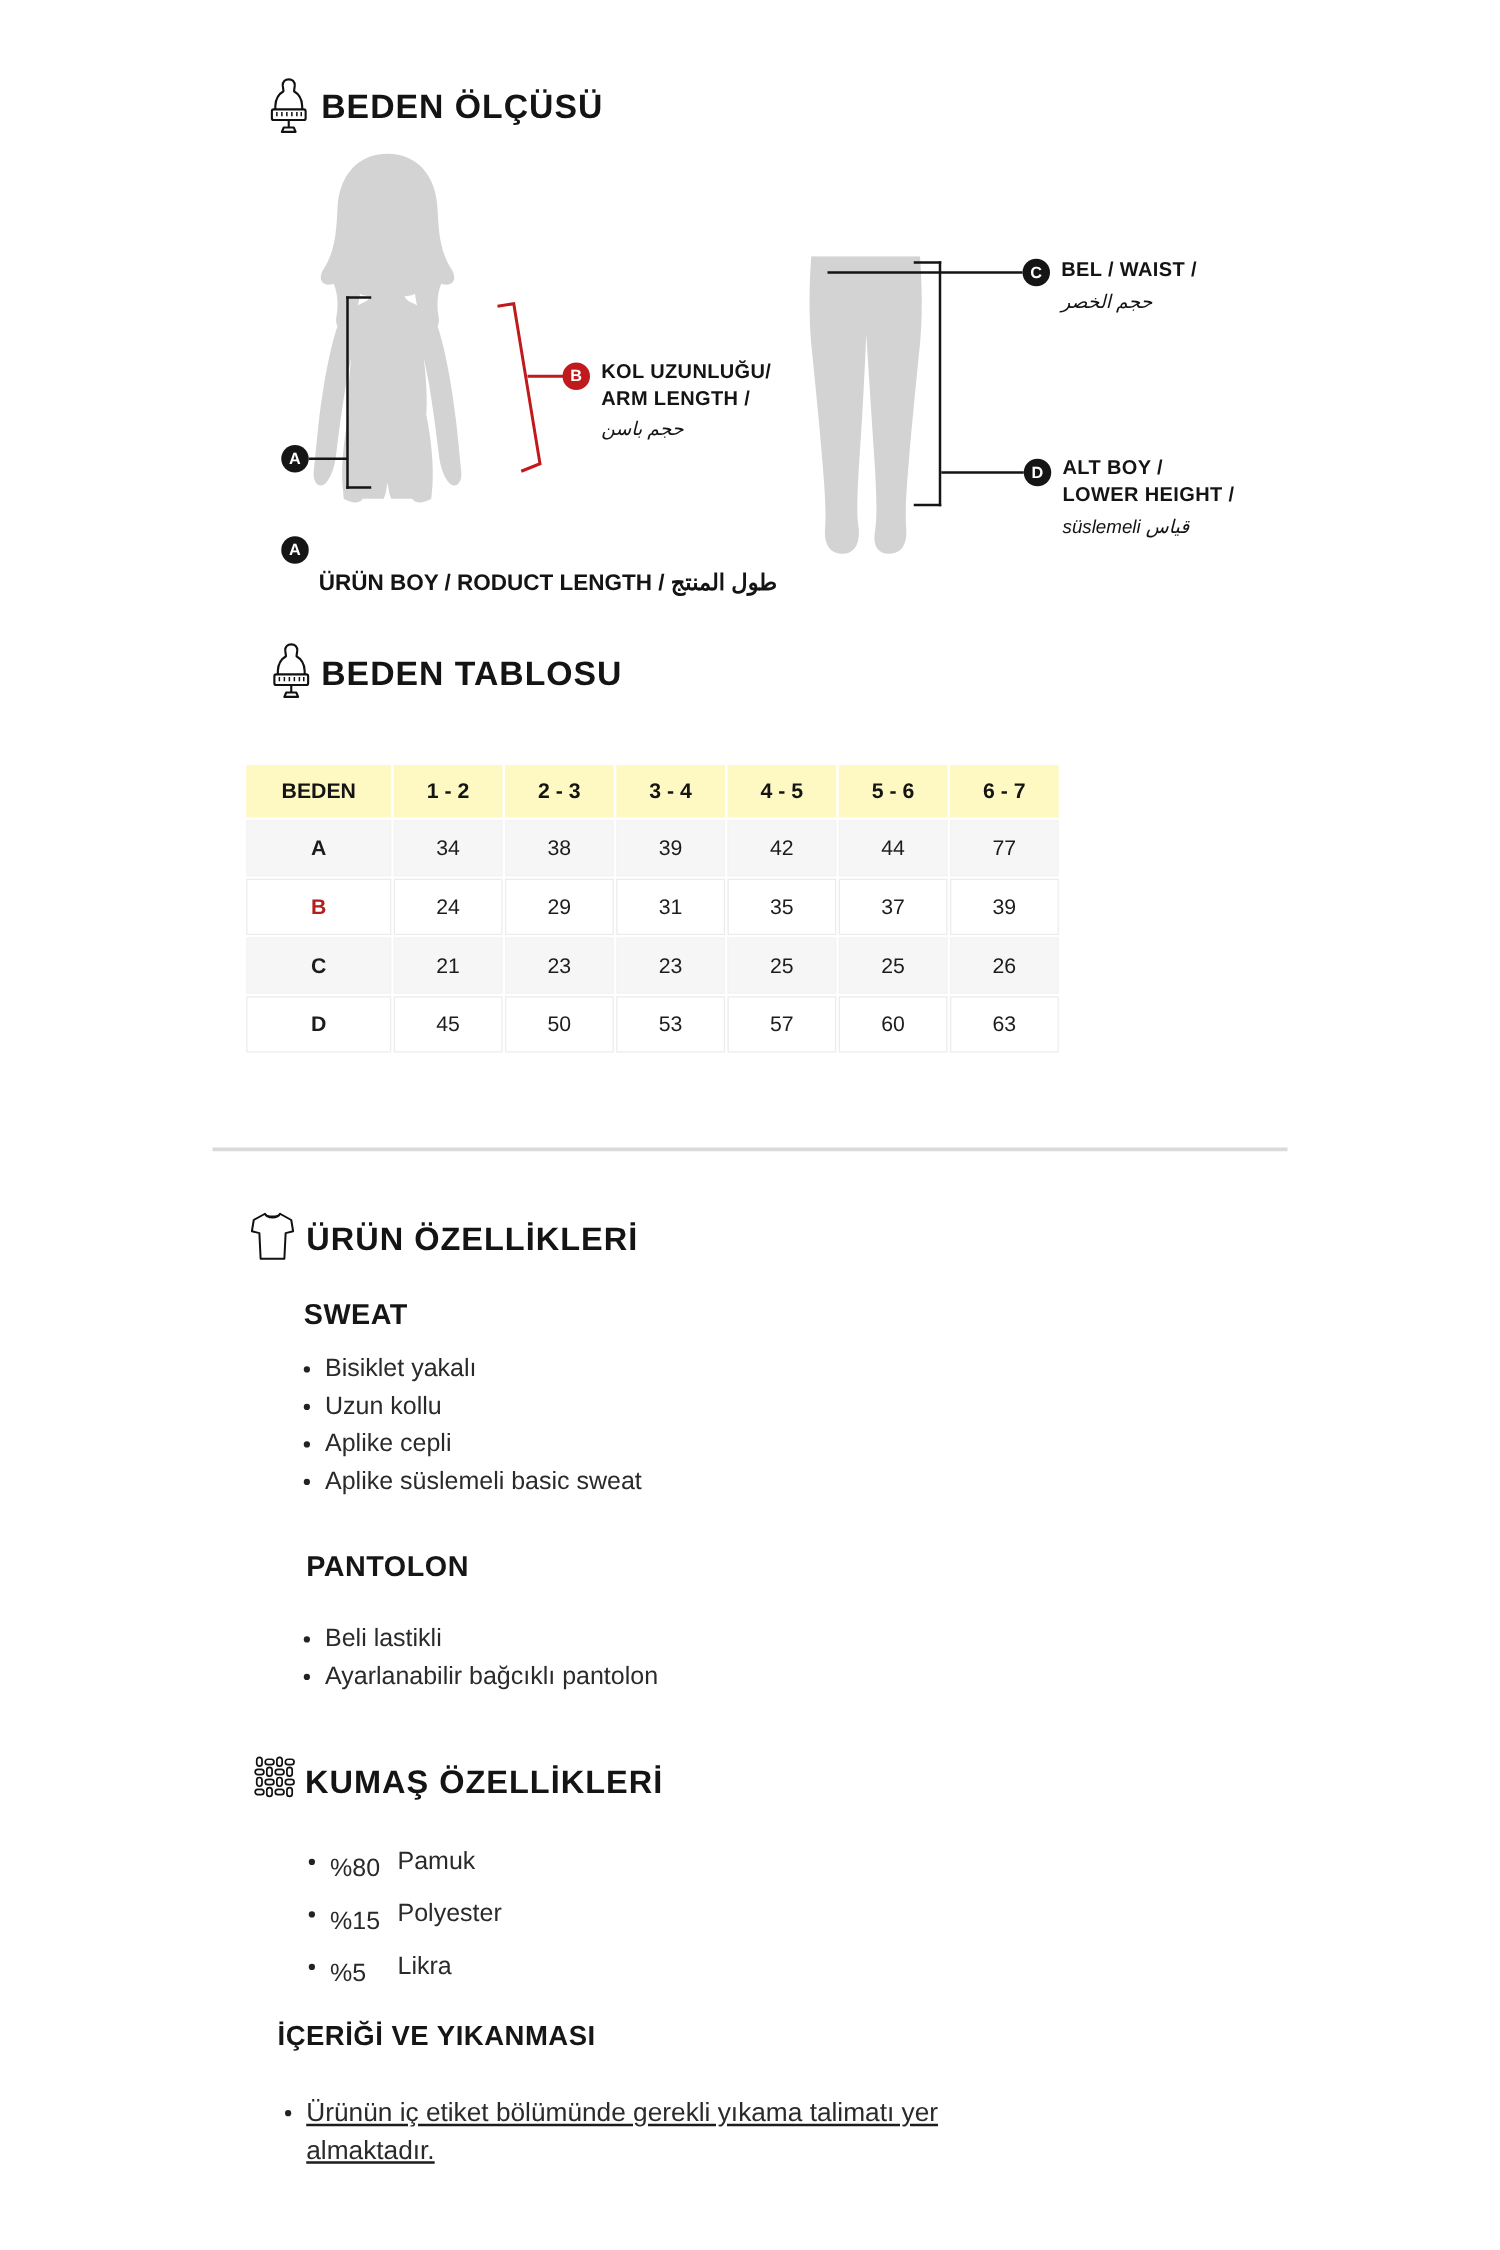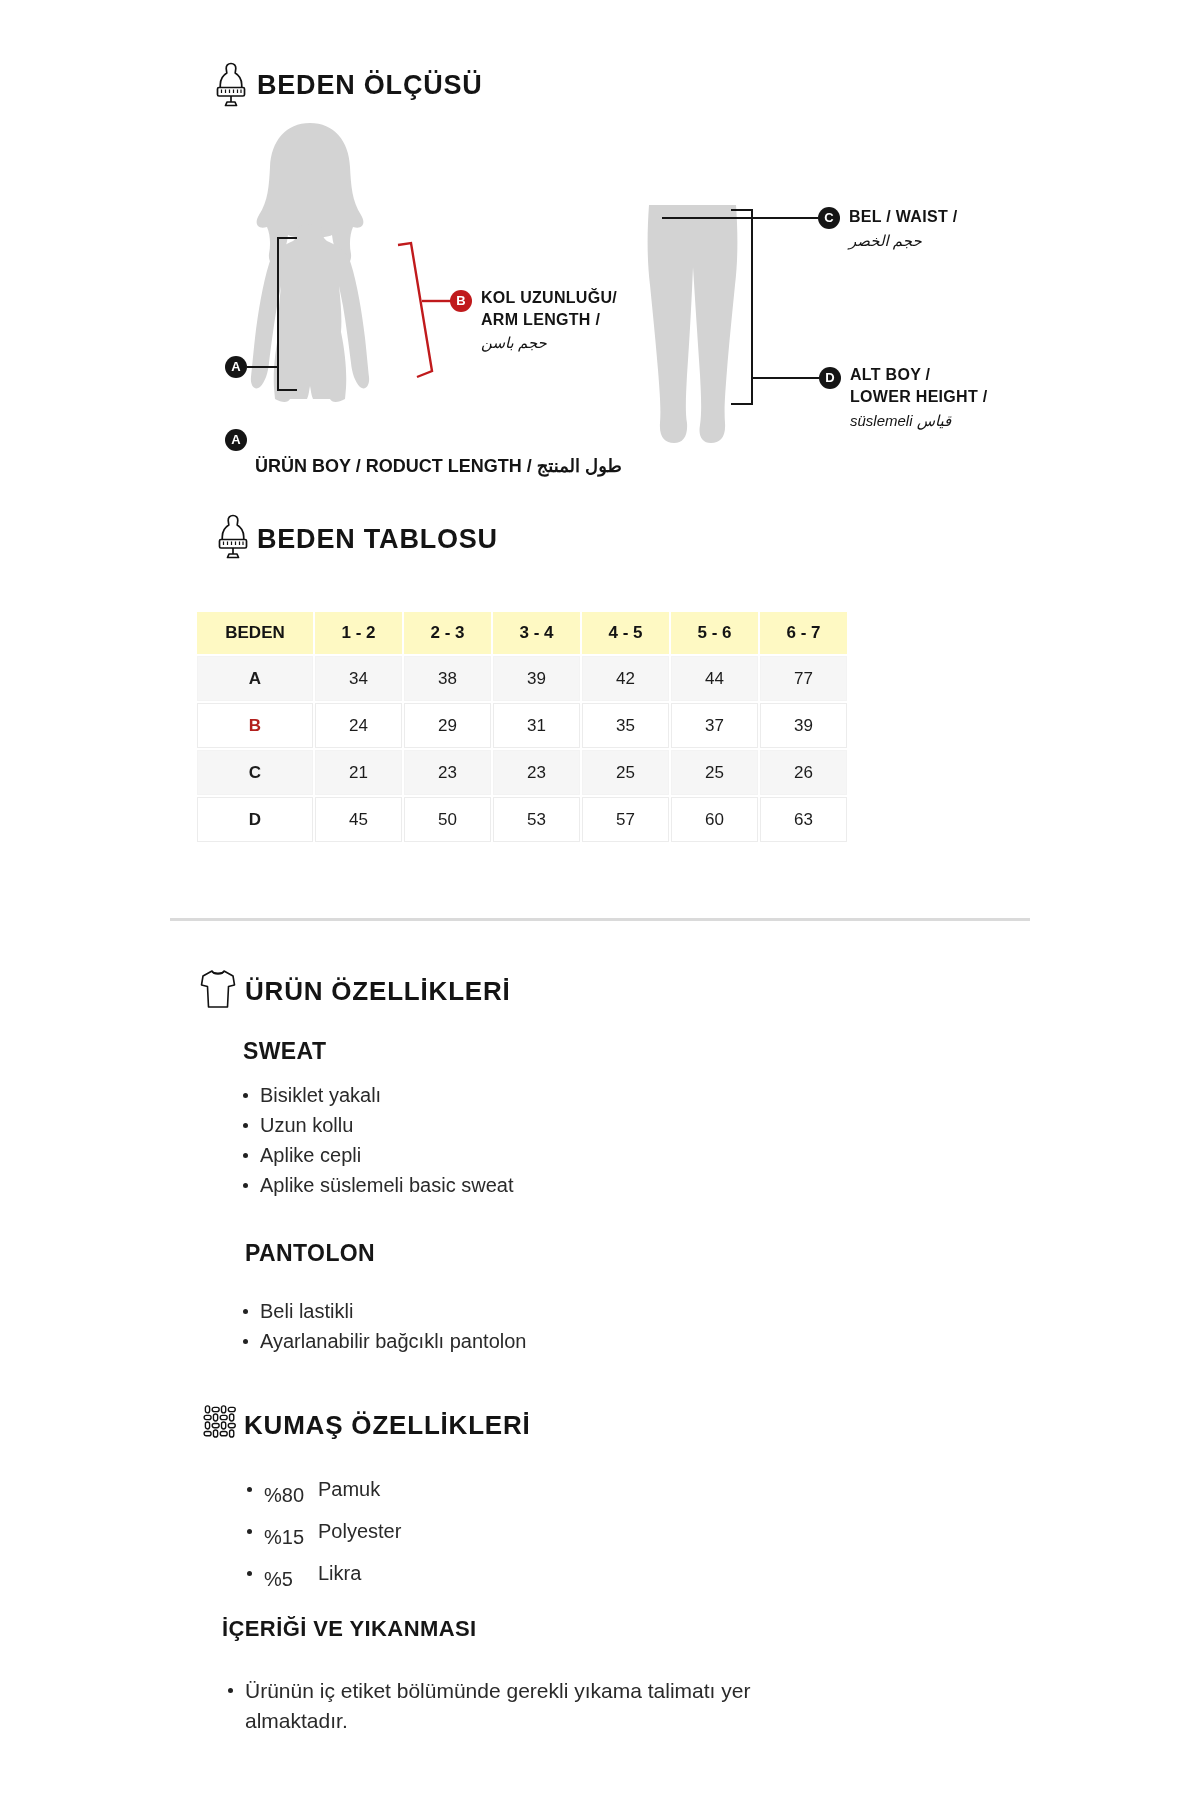--- a/index.html
+++ b/index.html
@@ -235,18 +235,18 @@
       <span>Polyester</span>
     </div>
   <div class="b-row">
       <span class="dot"></span>
       <span class="pct">%5</span>
       <span>Likra</span>
     </div>
 </div>
 
 <div class="sub-h" style="left:222px;top:1616px;font-size:22px;">İÇERİĞİ VE YIKANMASI</div>
-<div class="bullets" style="left:228px;top:1676px;">
+<div class="bullets" style="left:228px;top:1676px;text-decoration:underline;">
   <div class="care-row">
     <span class="dot"></span>
     <span class="care-text">Ürünün iç etiket bölümünde gerekli yıkama talimatı yer almaktadır.</span>
   </div>
 </div>
 
 </body></html>

